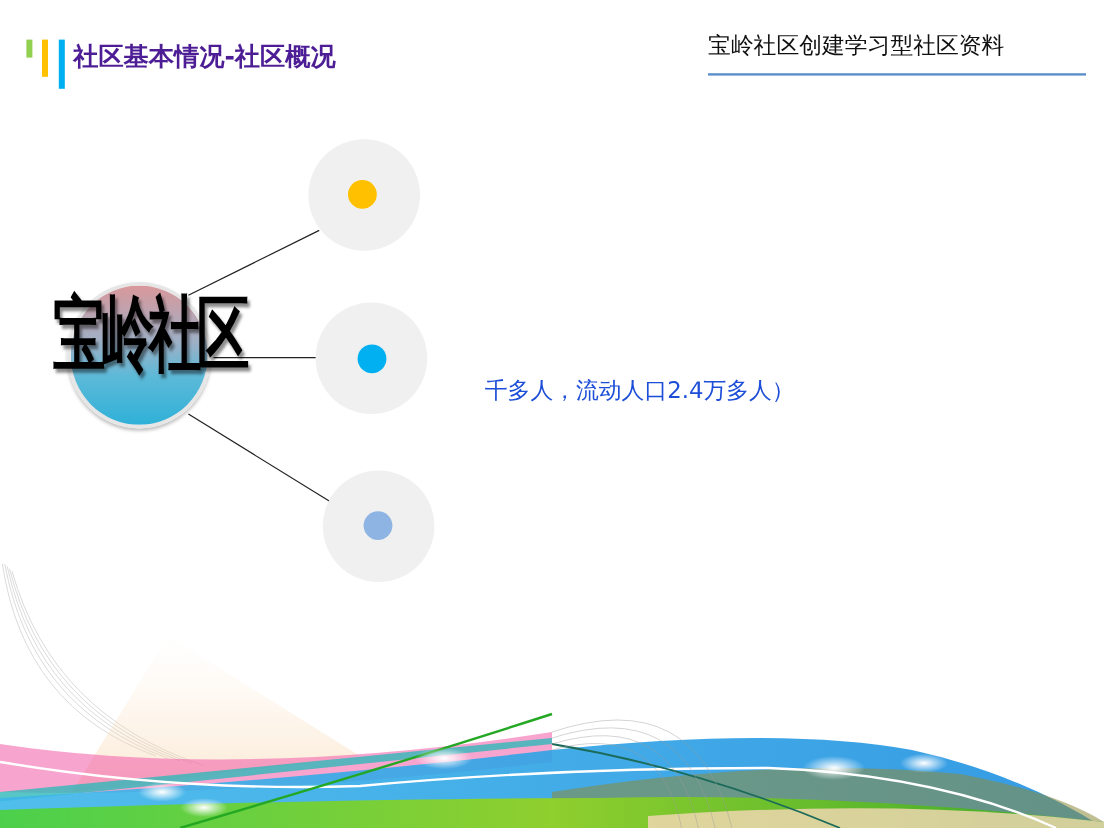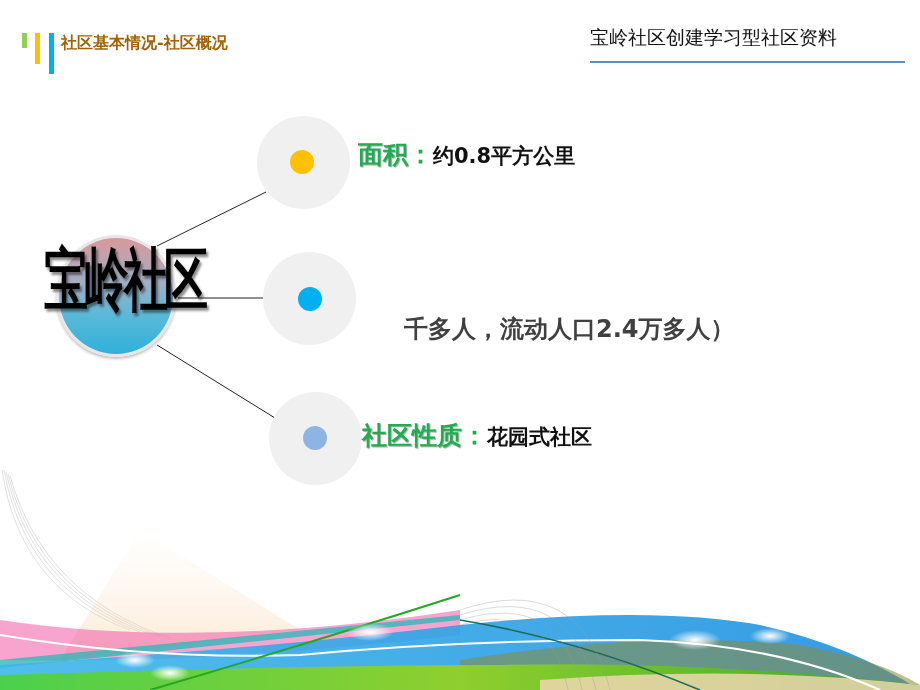--- a/index.html
+++ b/index.html
@@ -7,21 +7,21 @@
   body { position: relative; font-family: "DejaVu Sans", "Liberation Sans", sans-serif; }
 
   .slide { position: absolute; left: 0; top: 0; width: 920px; height: 690px; background: #ffffff; overflow: hidden; }
 
   
   .bar { position: absolute; }
   .bar-green { left: 22px; top: 33px; width: 5px; height: 15px; background: #92d050; }
   .bar-yellow { left: 35px; top: 33px; width: 5px; height: 31px; background: #ffc000; }
   .bar-blue { left: 49px; top: 33px; width: 5px; height: 41px; background: #00b0f0; }
 
-  .page-title { position: absolute; left: 61px; top: 33px; font-size: 16px; font-weight: bold; color: #a16207; letter-spacing: 0px; white-space: nowrap; }
+  .page-title { position: absolute; left: 61px; top: 33px; font-size: 21px; font-weight: bold; color: #4c1d95; letter-spacing: 0px; white-space: nowrap; }
 
   .doc-title { position: absolute; left: 590px; top: 25px; font-family: Liberation Serif, serif; font-size: 19px; color: #111; white-space: nowrap; }
   .doc-title-rule { position: absolute; left: 590px; top: 61px; width: 315px; height: 2px; background: #5b8fc9; }
 
   
   .hub { position: absolute; left: 56px; top: 235px; width: 120px; height: 122px; border-radius: 50%;
          background: linear-gradient(180deg, #d9989b 0%, #9fb0c6 40%, #5db9d8 65%, #2fb1d8 100%);
          border: 3px solid #e6e6e6; box-shadow: 0 2px 3px rgba(0,0,0,0.25); }
   .hub-label { position: absolute; left: 44px; top: 246px; width: 145px; font-size: 44px; font-weight: bold; color: #000;
                transform: scaleY(1.55); transform-origin: top left; letter-spacing: -4px; white-space: nowrap;
@@ -30,21 +30,21 @@
   svg.connectors { position: absolute; left: 0; top: 0; width: 920px; height: 690px; pointer-events: none; }
 
   
   .node { position: absolute; width: 93px; height: 93px; border-radius: 50%; background: #f0f0f0; }
   .dot { position: absolute; width: 24px; height: 24px; border-radius: 50%; }
 
   .item-text { position: absolute; font-size: 21px; font-weight: bold; color: #111; white-space: nowrap; line-height: 1.3; }
   .item-key { color: #1fae4f; font-size: 25px; text-shadow: 1px 1px 1px rgba(0,0,0,0.35); }
   .item-colon { color: #1fae4f; font-size: 25px; }
   .item-val { font-size: 21px; }
-  .item-cont { position: absolute; font-size: 24px; font-weight: bold; color: #404040; white-space: nowrap; }
+  .item-cont { position: absolute; font-size: 19px; font-weight: normal; color: #1d4ed8; white-space: nowrap; }
 
   
   .waves { position: absolute; left: 0; top: 460px; width: 920px; height: 230px; }
 </style>
 </head>
 <body>
 
 <div class="slide">
 
   <div class="bar bar-green"></div>
@@ -60,34 +60,28 @@
     <line x1="178" y1="298" x2="265" y2="298" stroke="#222" stroke-width="1"></line>
     <line x1="157" y1="345" x2="275" y2="418" stroke="#222" stroke-width="1"></line>
   </svg>
 
   <div class="hub"></div>
   <div class="hub-label">宝岭社区</div>
 
   <div class="node" style="left:257px; top:116px;">
     <div class="dot" style="left:33px; top:34px; background:#ffc000;"></div>
   </div>
-  <div class="item-text" style="left:358px; top:139px;">
-    <span class="item-key">面积</span><span class="item-colon">：</span><span class="item-val">约0.8平方公里</span>
-  </div>
 
   <div class="node" style="left:263px; top:252px;">
     <div class="dot" style="left:35px; top:35px; background:#00b0f0;"></div>
   </div>
   <div class="item-cont" style="left:404px; top:313px;">千多人，流动人口2.4万多人）</div>
 
   <div class="node" style="left:269px; top:392px;">
     <div class="dot" style="left:34px; top:34px; background:#8eb4e3;"></div>
-  </div>
-  <div class="item-text" style="left:362px; top:420px;">
-    <span class="item-key">社区性质</span><span class="item-colon">：</span><span class="item-val">花园式社区</span>
   </div>
 
   <svg class="waves" viewBox="0 0 920 230" preserveAspectRatio="none">
     <defs>
       <radialGradient id="pinkGlow" cx="0.5" cy="1" r="0.6">
         <stop offset="0" stop-color="#e83c9b" stop-opacity="0.95"></stop>
         <stop offset="0.6" stop-color="#f27ab9" stop-opacity="0.6"></stop>
         <stop offset="1" stop-color="#ffffff" stop-opacity="0"></stop>
       </radialGradient>
       <linearGradient id="greenBand" x1="0" y1="0" x2="1" y2="0">

